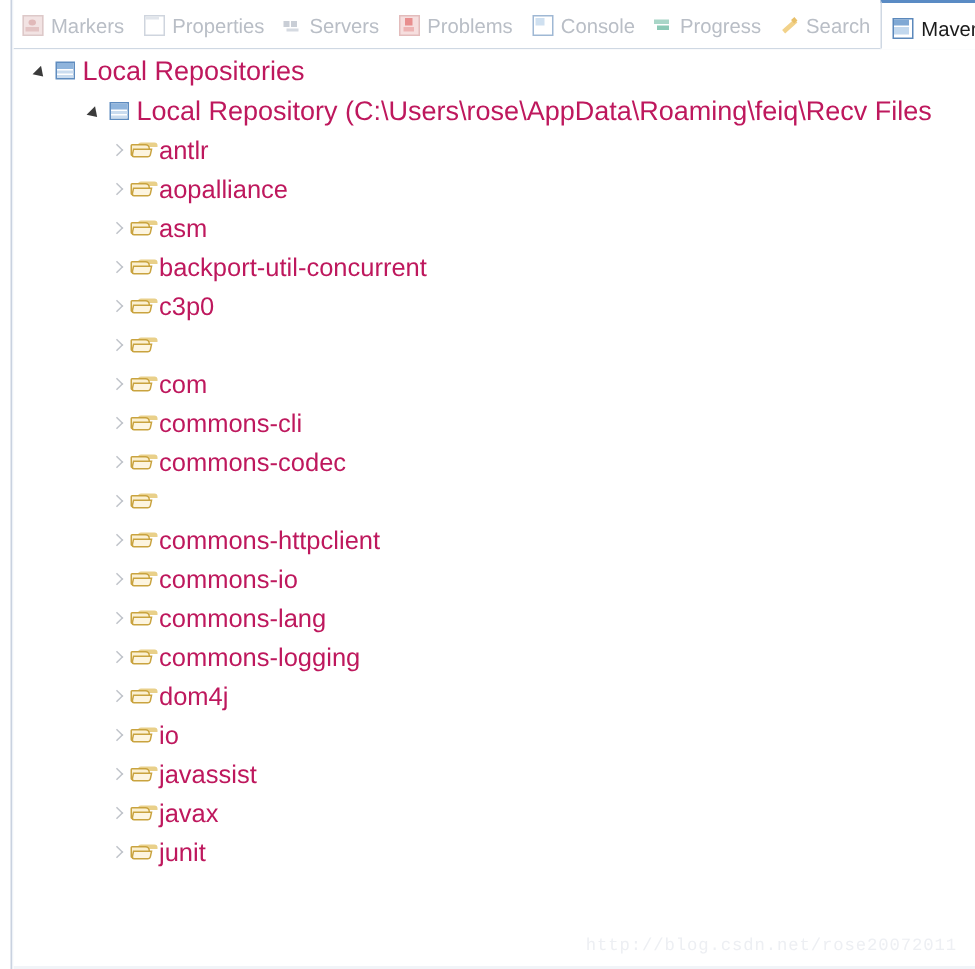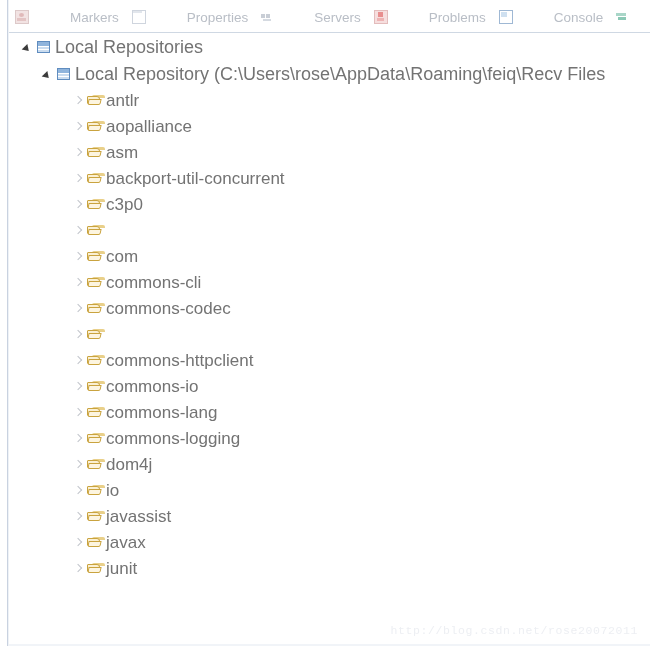--- a/index.html
+++ b/index.html
@@ -70,21 +70,20 @@
     font-size: 13.5px;
     color: #b9bec6;
     position: relative;
     box-sizing: border-box;
   }
   .tab .tab-label {
     display: inline-block;
     vertical-align: middle;
     line-height: normal;
     padding-left: 4px;
-    margin-left: 36px;
   }
   .tab.selected {
     color: #1b1b1b;
     background: #ffffff;
     border: 1px solid #cfd8e3;
     border-bottom: 1px solid #ffffff;
     border-top: 2px solid #5a8bc4;
     z-index: 3;
     padding-left: 7px;
     padding-right: 5px;
@@ -158,21 +157,21 @@
   }
   .row {
     position: relative;
     height: 26px;
     line-height: 26px;
     white-space: nowrap;
     font-size: 17px;
     color: #111111;
   }
   .row.root   { padding-left: 14px; font-size: 18px; height: 27px; line-height: 27px; }
-  .row.level1 { padding-left: 34px; font-size: 18px; height: 27px; line-height: 27px; }
+  .row.level1 { padding-left: 34px; font-size: 18px; height: 27px; line-height: 27px; margin-left: 16px; }
   .row.level2 { padding-left: 64px; }
 
   .twisty {
     display: inline-block;
     vertical-align: middle;
     width: 11px;
     height: 11px;
     position: relative;
     margin-right: 3px;
   }
@@ -243,21 +242,21 @@
   .folder-icon i.tab {
     left: 5px; top: 0px; width: 6px; height: 3px;
     background: #e9d08a;
     border-radius: 2px 2px 0 0;
   }
 
   .row-label {
     display: inline-block;
     vertical-align: middle;
     line-height: normal;
-    color: #737373;
+    color: #be185d;
   }
 
   
   .watermark {
     position: absolute;
     right: 12px;
     bottom: 9px;
     font-family: "Liberation Mono", monospace;
     font-size: 11.5px;
     letter-spacing: .6px;

